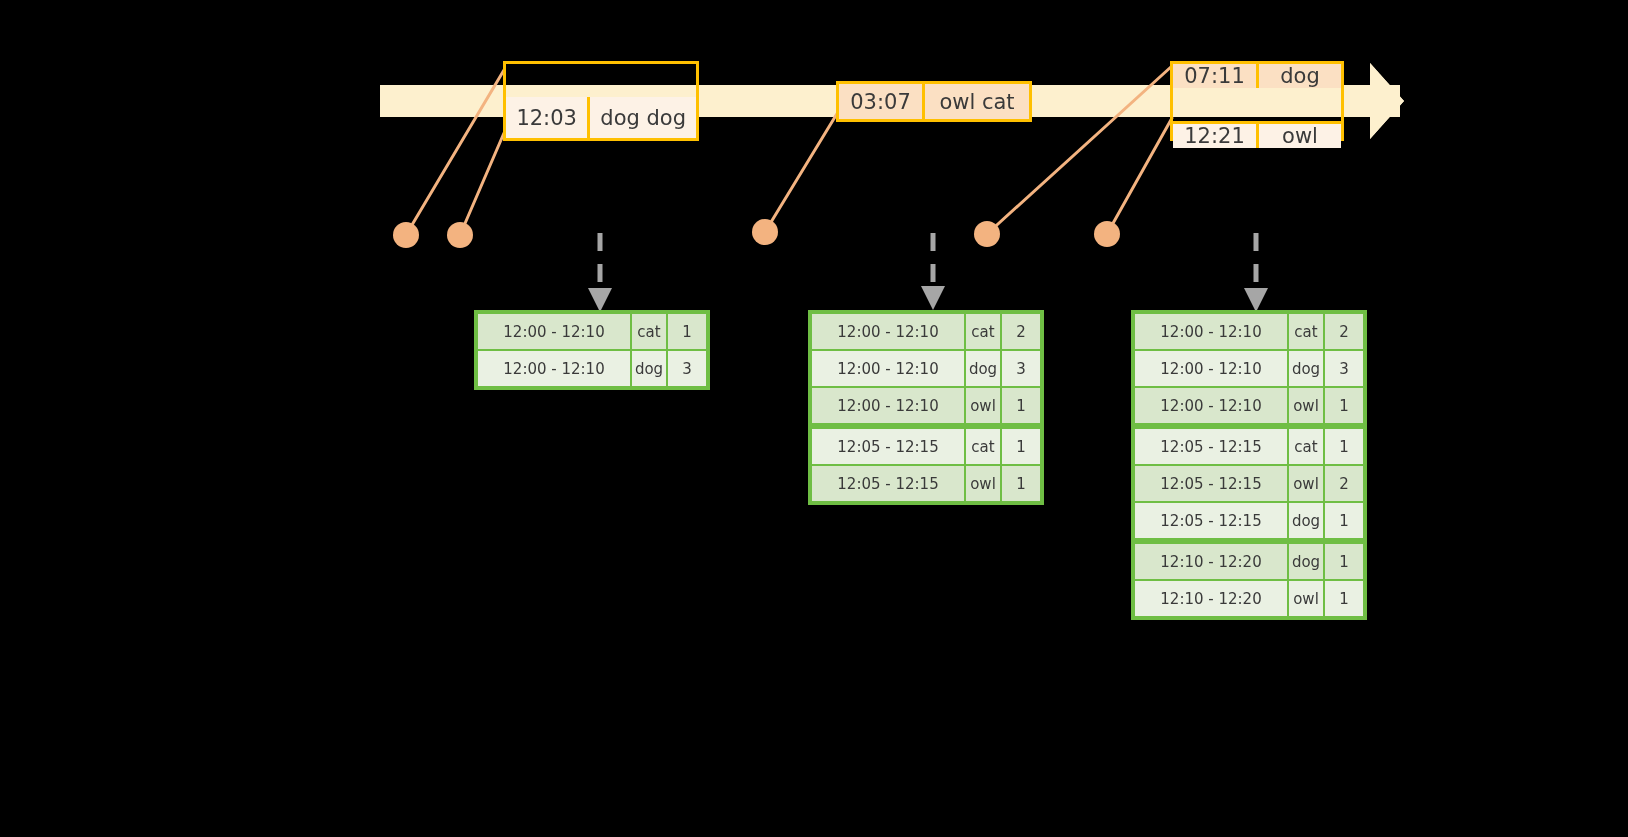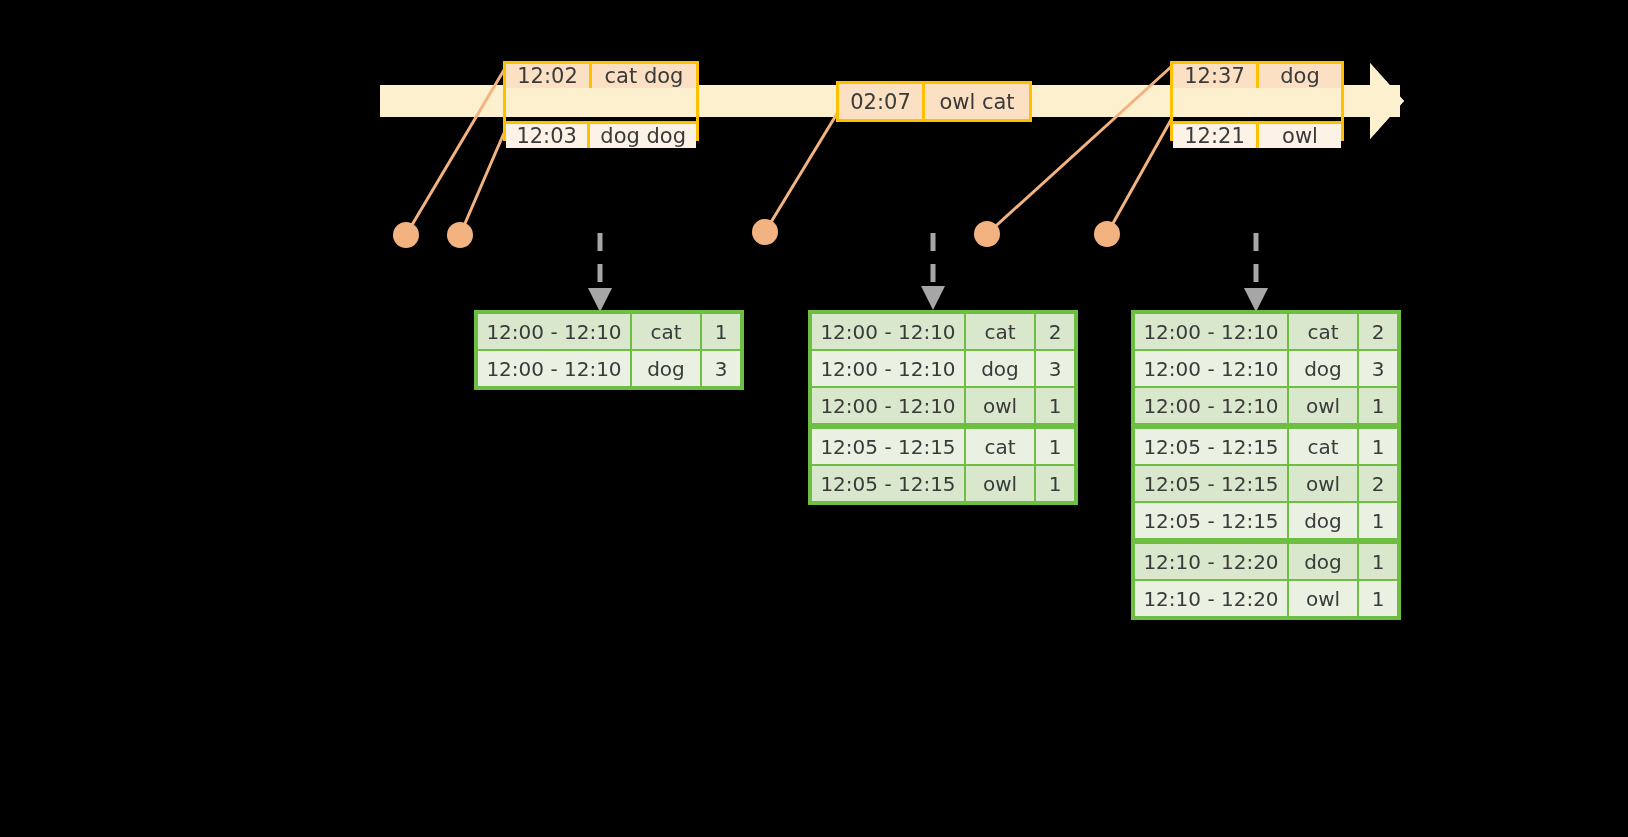--- a/index.html
+++ b/index.html
@@ -21,24 +21,24 @@
   .evt-words{flex:1 1 auto;display:flex;align-items:center;justify-content:center;
              font-size:21px;color:#3a3a3a;padding:0 10px;white-space:nowrap;}
 
   
   .gtable{position:absolute;border:3px solid #6FBE44;box-sizing:border-box;
           background:#6FBE44;display:flex;flex-direction:column;}
   .grow{display:flex;height:37px;}
   .grow.shade-a .gcell{background:#D9E7CC;}
   .grow.shade-b .gcell{background:#EAF1E3;}
   .gcell{display:flex;align-items:center;justify-content:center;
-         font-size:20px;color:#3a3a3a;box-sizing:border-box;
+         font-size:15px;color:#3a3a3a;box-sizing:border-box;
          margin:1px;white-space:nowrap;}
   .c-window{width:152px;}
-  .c-word{width:68px;}
+  .c-word{width:34px;}
   .c-count{width:38px;}
   .gsep{height:4px;background:#6FBE44;}
 </style>
 </head>
 <body>
 
 <div id="stage">
 
   <svg id="svg-layer" viewBox="0 0 1628 837" xmlns="http://www.w3.org/2000/svg">
 
@@ -74,40 +74,36 @@
         <path d="M921 286 L945 286 L933 310 Z" stroke="none"></path>
       </g>
       <g>
         <line x1="1256" y1="233" x2="1256" y2="290" stroke-dasharray="18 13"></line>
         <path d="M1244 288 L1268 288 L1256 312 Z" stroke="none"></path>
       </g>
     </g>
   </svg>
 
   <div class="evt-box" style="left:503px;top:61px;width:196px;height:80px;">
-    <div class="evt-row shade-a">
-      <div class="evt-time">12:02</div>
-      <div class="evt-words">cat dog</div>
-    </div>
     <div class="evt-row shade-b">
       <div class="evt-time">12:03</div>
       <div class="evt-words">dog dog</div>
     </div>
   </div>
 
   <div class="evt-box" style="left:836px;top:81px;width:196px;height:41px;">
     <div class="evt-row shade-a">
-      <div class="evt-time">02:07</div>
+      <div class="evt-time">03:07</div>
       <div class="evt-words">owl cat</div>
     </div>
   </div>
 
   <div class="evt-box" style="left:1170px;top:61px;width:174px;height:80px;">
     <div class="evt-row shade-a">
-      <div class="evt-time">12:37</div>
+      <div class="evt-time">07:11</div>
       <div class="evt-words">dog</div>
     </div>
     <div class="evt-row shade-b">
       <div class="evt-time">12:21</div>
       <div class="evt-words">owl</div>
     </div>
   </div>
 
   <div class="gtable" style="left:474px;top:310px;">
     <div>

